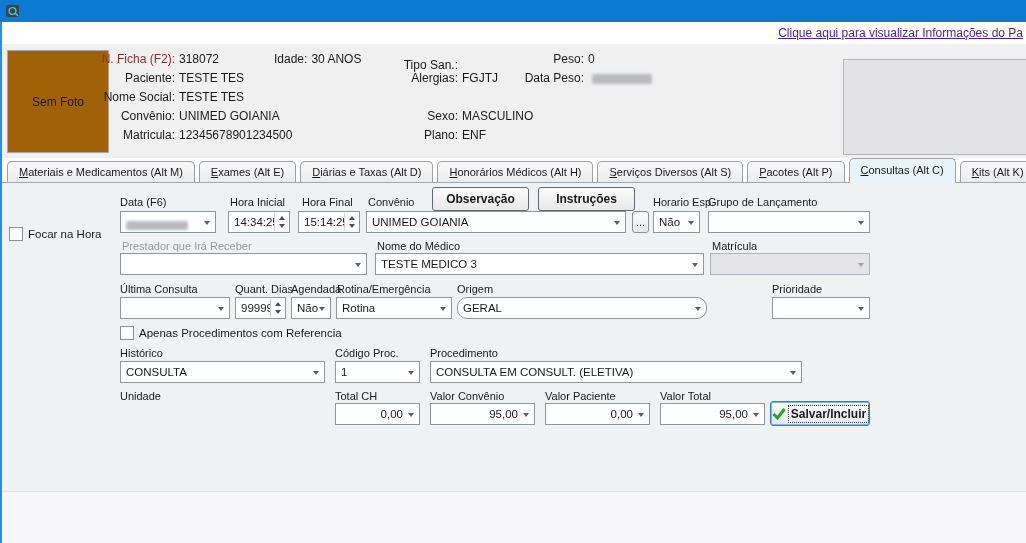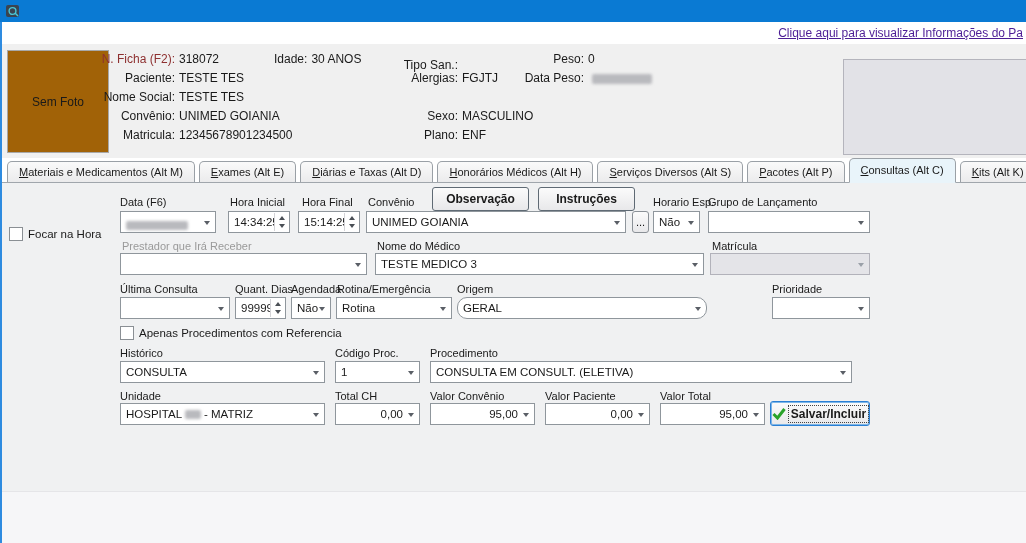--- a/index.html
+++ b/index.html
@@ -249,37 +249,31 @@
     <span class="lbl" style="left:428px;top:164px;">Procedimento</span>
 
     <div class="combo" style="left:118px;top:178px;width:205px;">
       <span>CONSULTA</span>
       <span class="arr"></span>
     </div>
     <div class="combo" style="left:333px;top:178px;width:85px;">
       <span>1</span>
       <span class="arr"></span>
     </div>
-    <div class="combo" style="left:428px;top:178px;width:422px;">
+    <div class="combo" style="left:428px;top:178px;width:372px;">
       <span>CONSULTA EM CONSULT. (ELETIVA)</span>
       <span class="arr"></span>
     </div>
 
     <span class="lbl" style="left:118px;top:207px;">Unidade</span>
     <span class="lbl" style="left:333px;top:207px;">Total CH</span>
     <span class="lbl" style="left:428px;top:207px;">Valor Convênio</span>
     <span class="lbl" style="left:543px;top:207px;">Valor Paciente</span>
     <span class="lbl" style="left:658px;top:207px;">Valor Total</span>
 
-    <div class="combo" style="left:118px;top:220px;width:205px;">
-      <span>HOSPITAL</span>
-      <span class="blob" style="width:16px;height:9px;"></span>
-      <span>- MATRIZ</span>
-      <span class="arr"></span>
-    </div>
     <div class="numf combo" style="left:333px;top:220px;width:85px;text-align:right;">
       <span>0,00</span>
       <span class="arr"></span>
     </div>
     <div class="numf combo" style="left:428px;top:220px;width:105px;text-align:right;">
       <span>95,00</span>
       <span class="arr"></span>
     </div>
     <div class="numf combo" style="left:543px;top:220px;width:105px;text-align:right;">
       <span>0,00</span>

